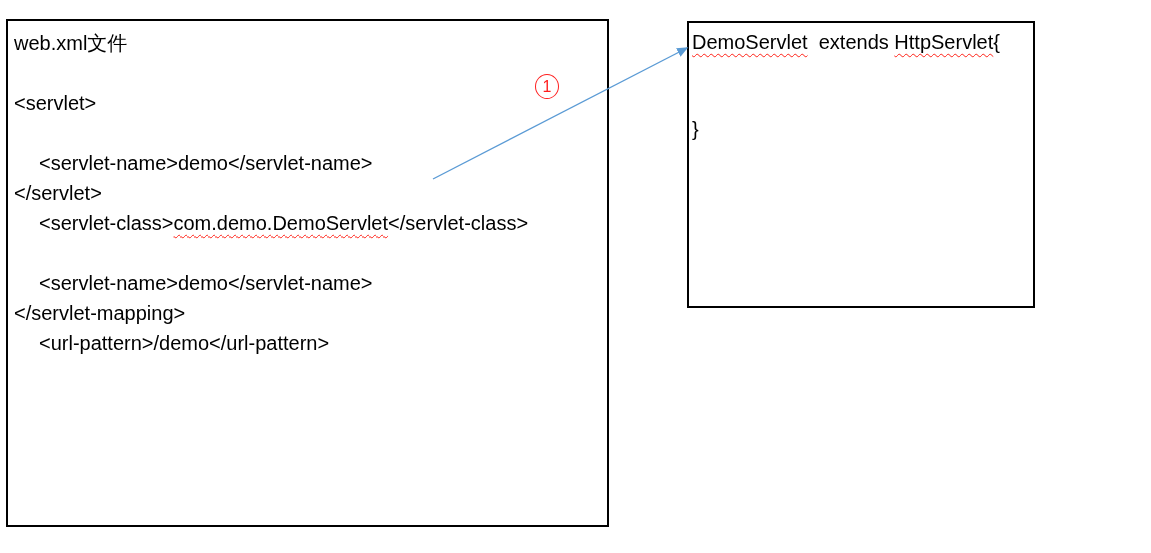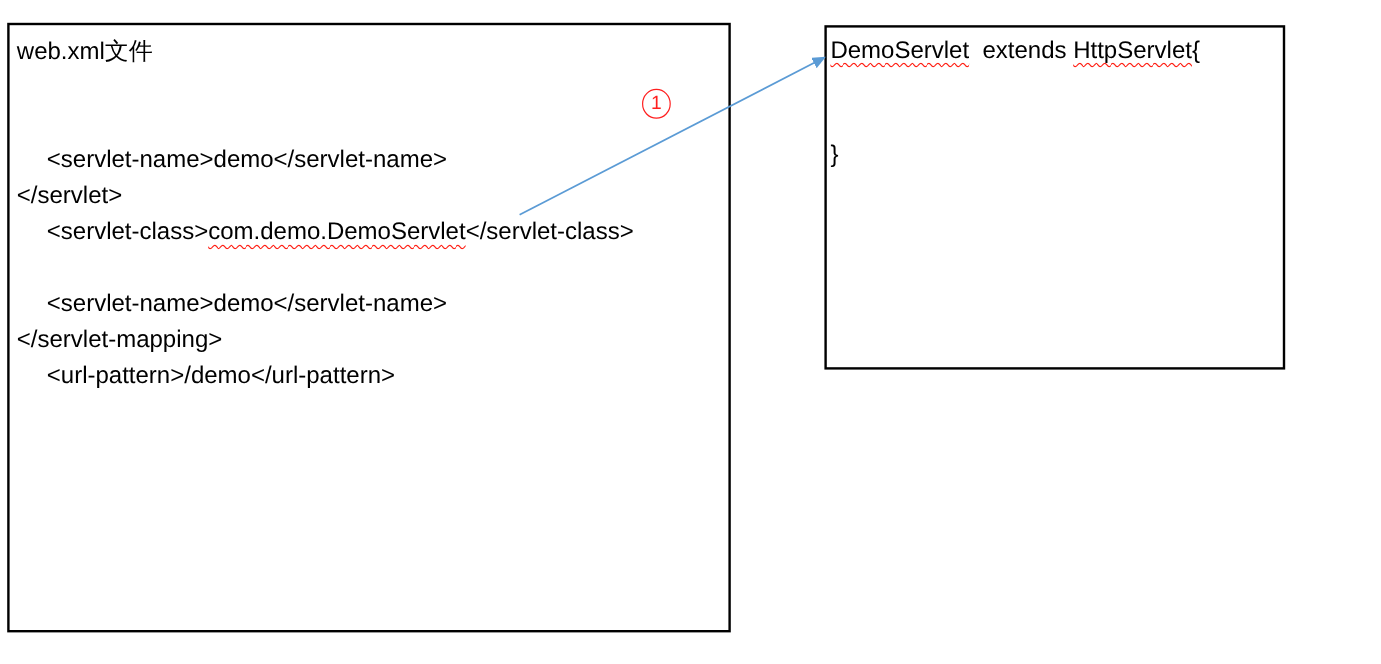--- a/index.html
+++ b/index.html
@@ -25,21 +25,21 @@
   #left-box {
     left: 6px;
     top: 19px;
     width: 603px;
     height: 508px;
     padding: 7px 20px 0 6px;
   }
   #right-box {
     left: 687px;
     top: 21px;
-    width: 384px;
+    width: 348px;
     height: 287px;
     padding: 5px 4px 0 3px;
   }
   .code-line {
     font-size: 20px;
     line-height: 30px;
     height: 30px;
     white-space: pre;
   }
   #right-box .code-line {
@@ -81,20 +81,21 @@
   }
 </style>
 </head>
 <body>
 
 <div id="canvas">
 
   <div id="left-box" class="box">
       <div class="code-line"><span>web.xml文件</span></div>
       <div class="code-line">&nbsp;</div>
+      <div class="code-line"><span>&lt;servlet&gt;</span></div>
       <div class="code-line">&nbsp;</div>
       <div class="code-line indent"><span>&lt;servlet-name&gt;demo&lt;/servlet-name&gt;</span></div>
       <div class="code-line"><span>&lt;/servlet&gt;</span></div>
       <div class="code-line indent"><span>&lt;servlet-class&gt;</span><span class="wavy">com.demo.DemoServlet</span><span>&lt;/servlet-class&gt;</span></div>
       <div class="code-line">&nbsp;</div>
       <div class="code-line indent"><span>&lt;servlet-name&gt;demo&lt;/servlet-name&gt;</span></div>
       <div class="code-line"><span>&lt;/servlet-mapping&gt;</span></div>
       <div class="code-line indent"><span>&lt;url-pattern&gt;/demo&lt;/url-pattern&gt;</span></div>
     </div>
 

